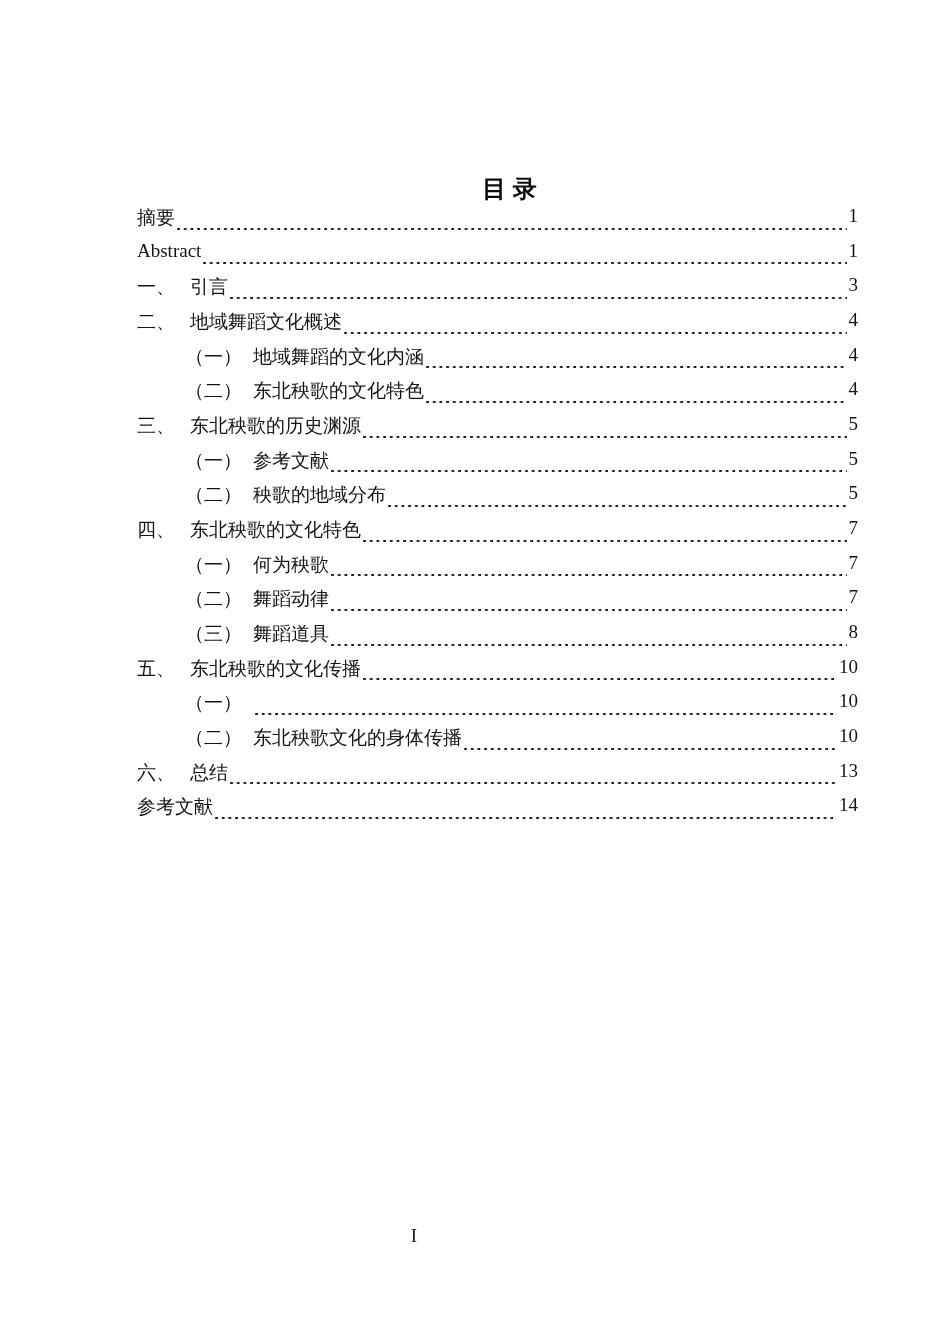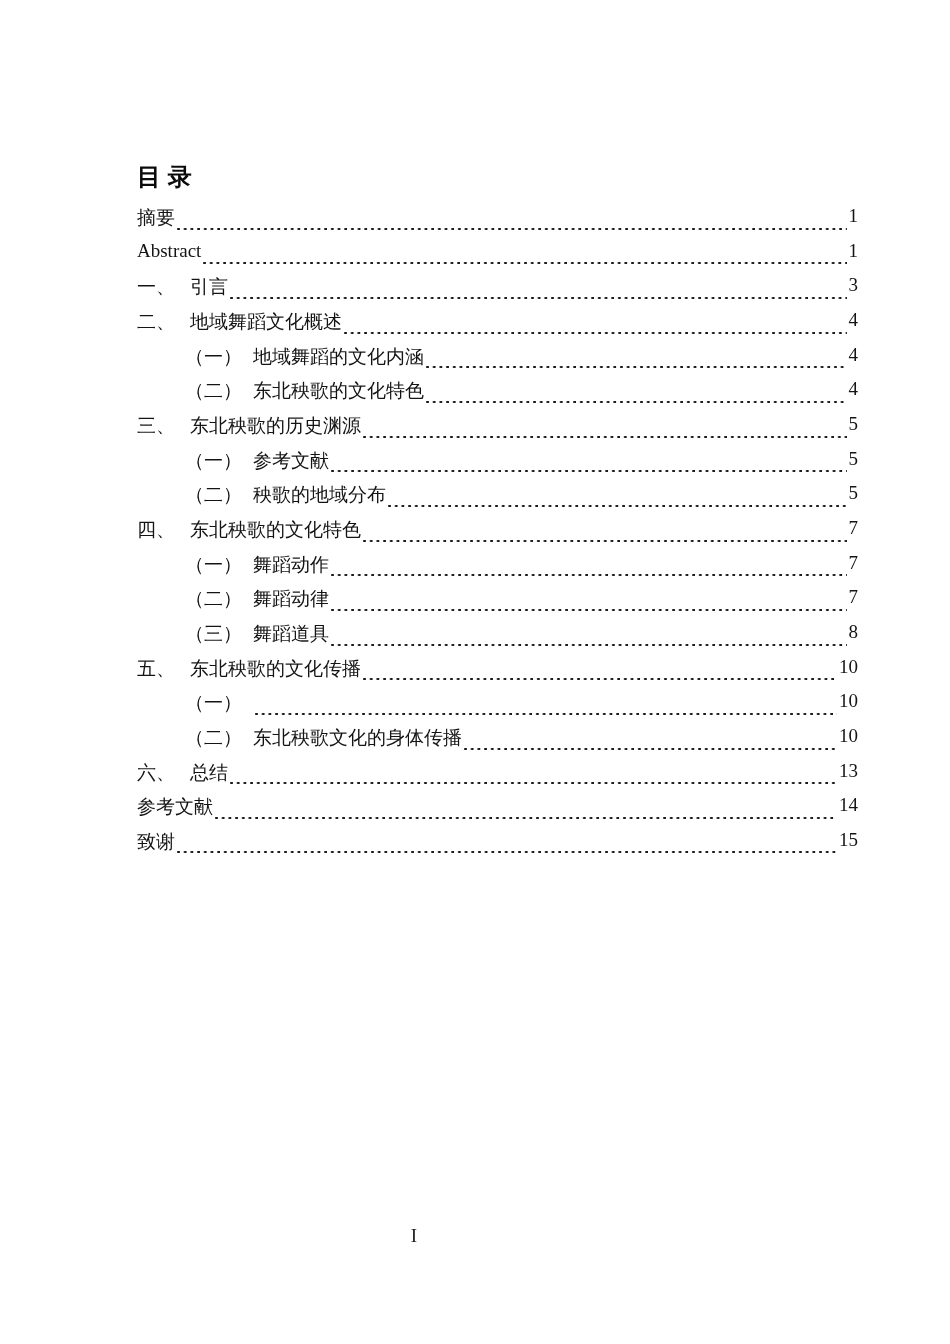--- a/index.html
+++ b/index.html
@@ -14,21 +14,22 @@
     background: #ffffff;
     overflow: hidden;
     font-family: "Liberation Serif", "DejaVu Serif", serif;
     color: #141414;
   }
   .toc-title {
     position: absolute;
     top: 163px;
     left: 137px;
     width: 721px;
-    margin: 0;
+    margin: 12px;
+    text-align: center;
     font-size: 24px;
     line-height: 28px;
     font-weight: bold;
     color: #0a0a0a;
     white-space: pre;
     font-family: "Liberation Sans", "DejaVu Sans", sans-serif;
   }
   .toc {
     position: absolute;
     top: 205px;
@@ -143,21 +144,21 @@
         <span class="toc-page">5</span>
       </div>
       <div class="toc-row lv1">
         <span class="toc-num lv1">四、</span>
         <span class="toc-label">东北秧歌的文化特色</span>
         <span class="dot-leader"></span>
         <span class="toc-page">7</span>
       </div>
       <div class="toc-row lv2">
         <span class="toc-num lv2">（一）</span>
-        <span class="toc-label">舞蹈动作</span>
+        <span class="toc-label">何为秧歌</span>
         <span class="dot-leader"></span>
         <span class="toc-page">7</span>
       </div>
       <div class="toc-row lv2">
         <span class="toc-num lv2">（二）</span>
         <span class="toc-label">舞蹈动律</span>
         <span class="dot-leader"></span>
         <span class="toc-page">7</span>
       </div>
       <div class="toc-row lv2">
@@ -186,25 +187,20 @@
       <div class="toc-row lv1">
         <span class="toc-num lv1">六、</span>
         <span class="toc-label">总结</span>
         <span class="dot-leader"></span>
         <span class="toc-page">13</span>
       </div>
       <div class="toc-row lv0">
         <span class="toc-label">参考文献</span>
         <span class="dot-leader"></span>
         <span class="toc-page">14</span>
-      </div>
-      <div class="toc-row lv0">
-        <span class="toc-label">致谢</span>
-        <span class="dot-leader"></span>
-        <span class="toc-page">15</span>
       </div>
     </div>
 
   <div class="footer">
     <span>I</span>
   </div>
 
 </div>
 
 </body></html>

